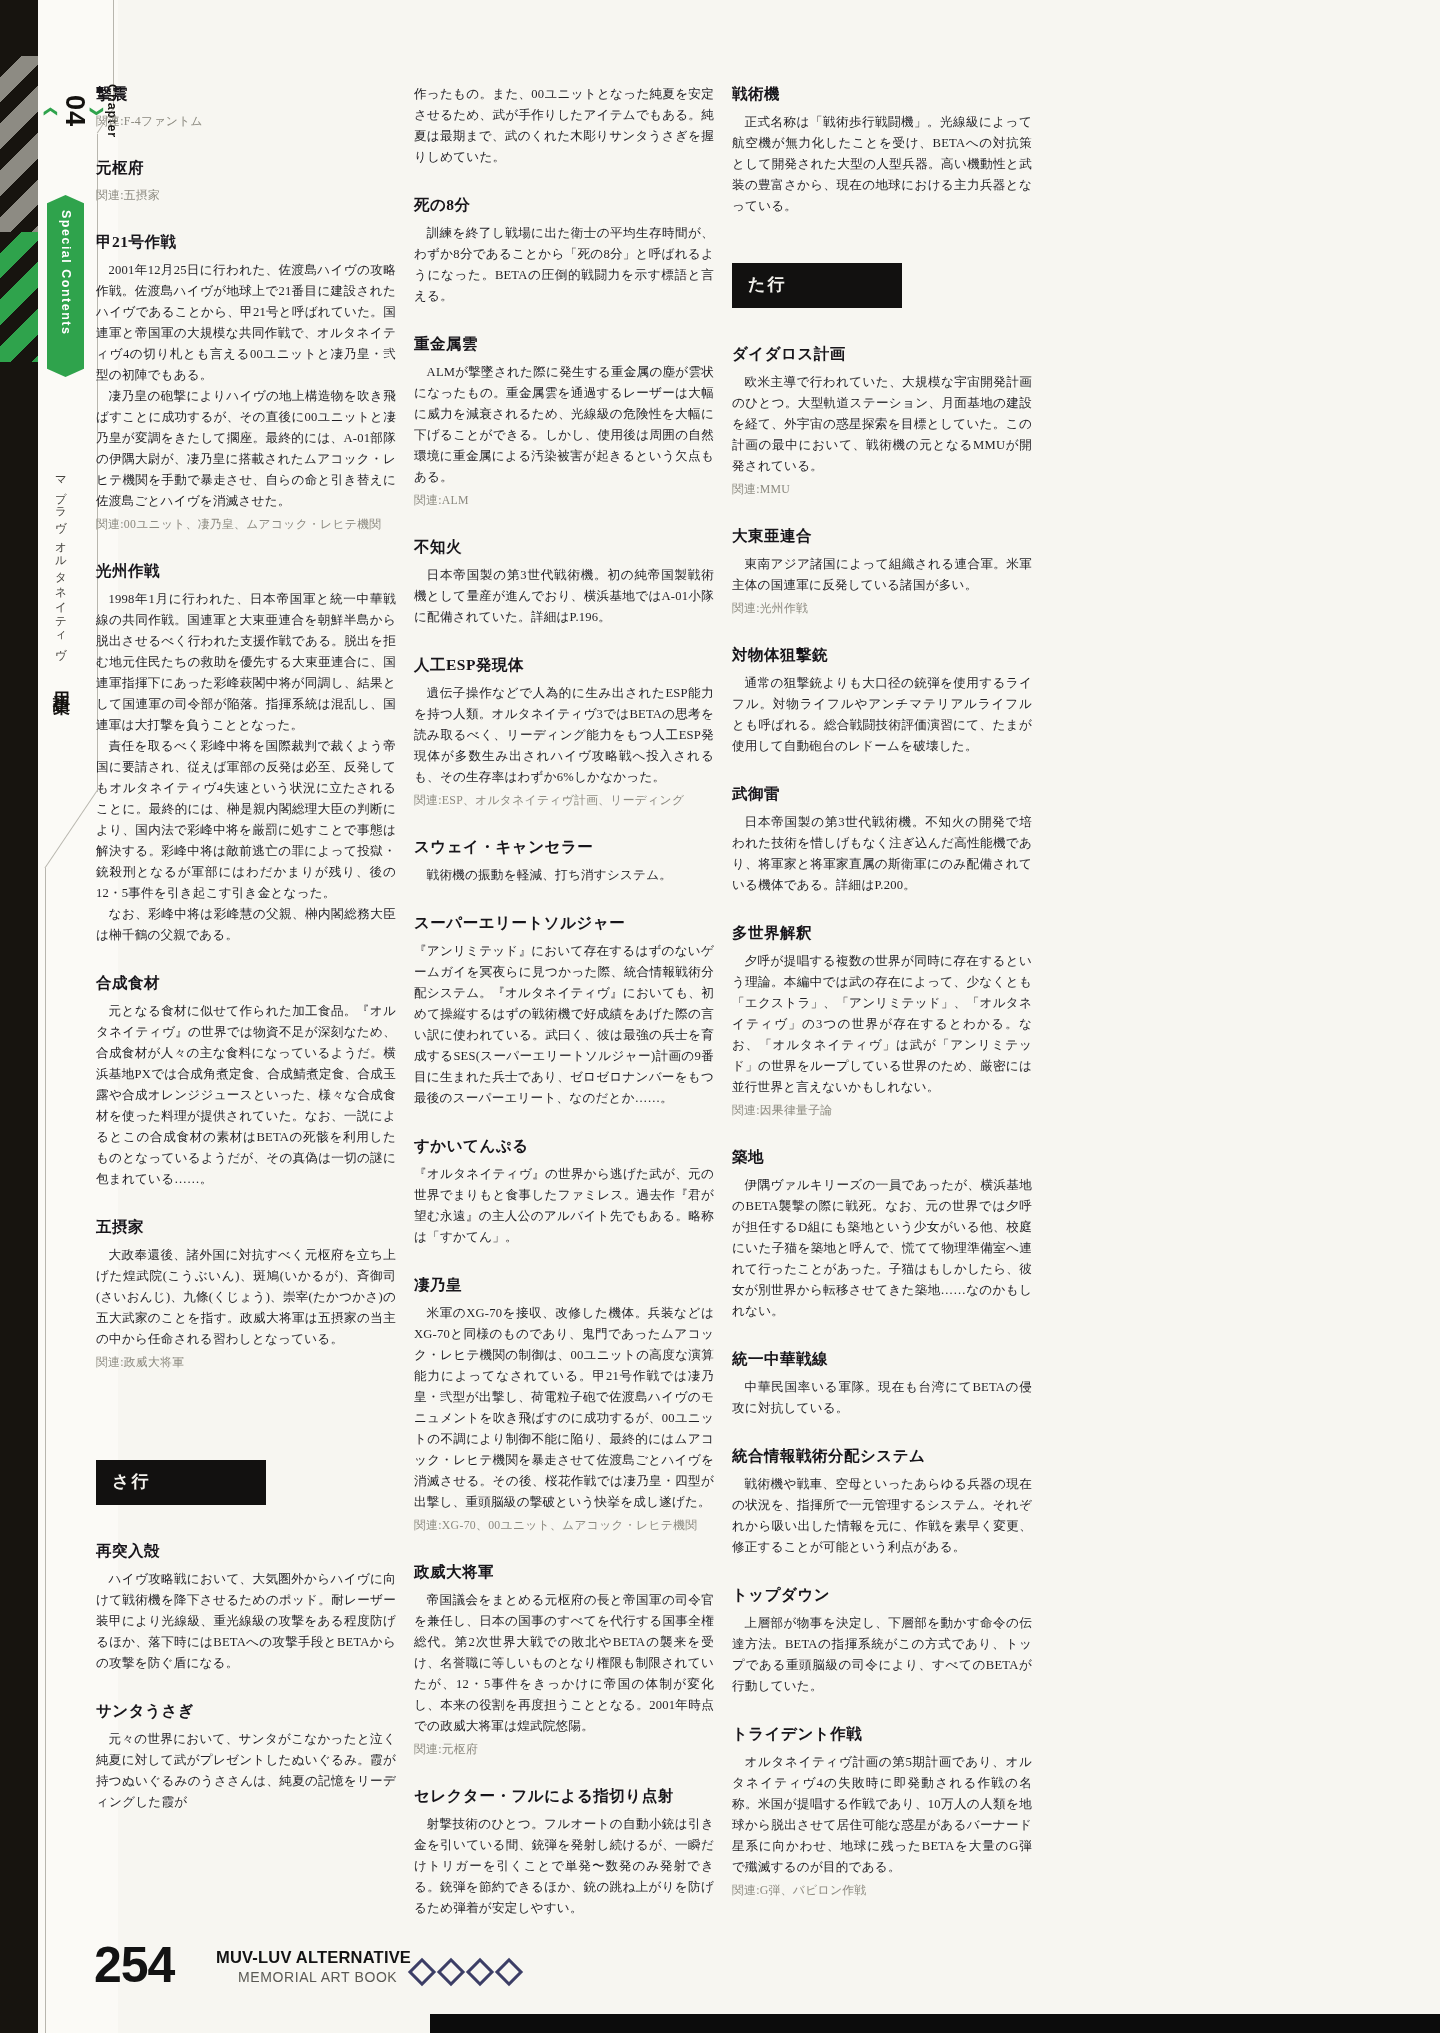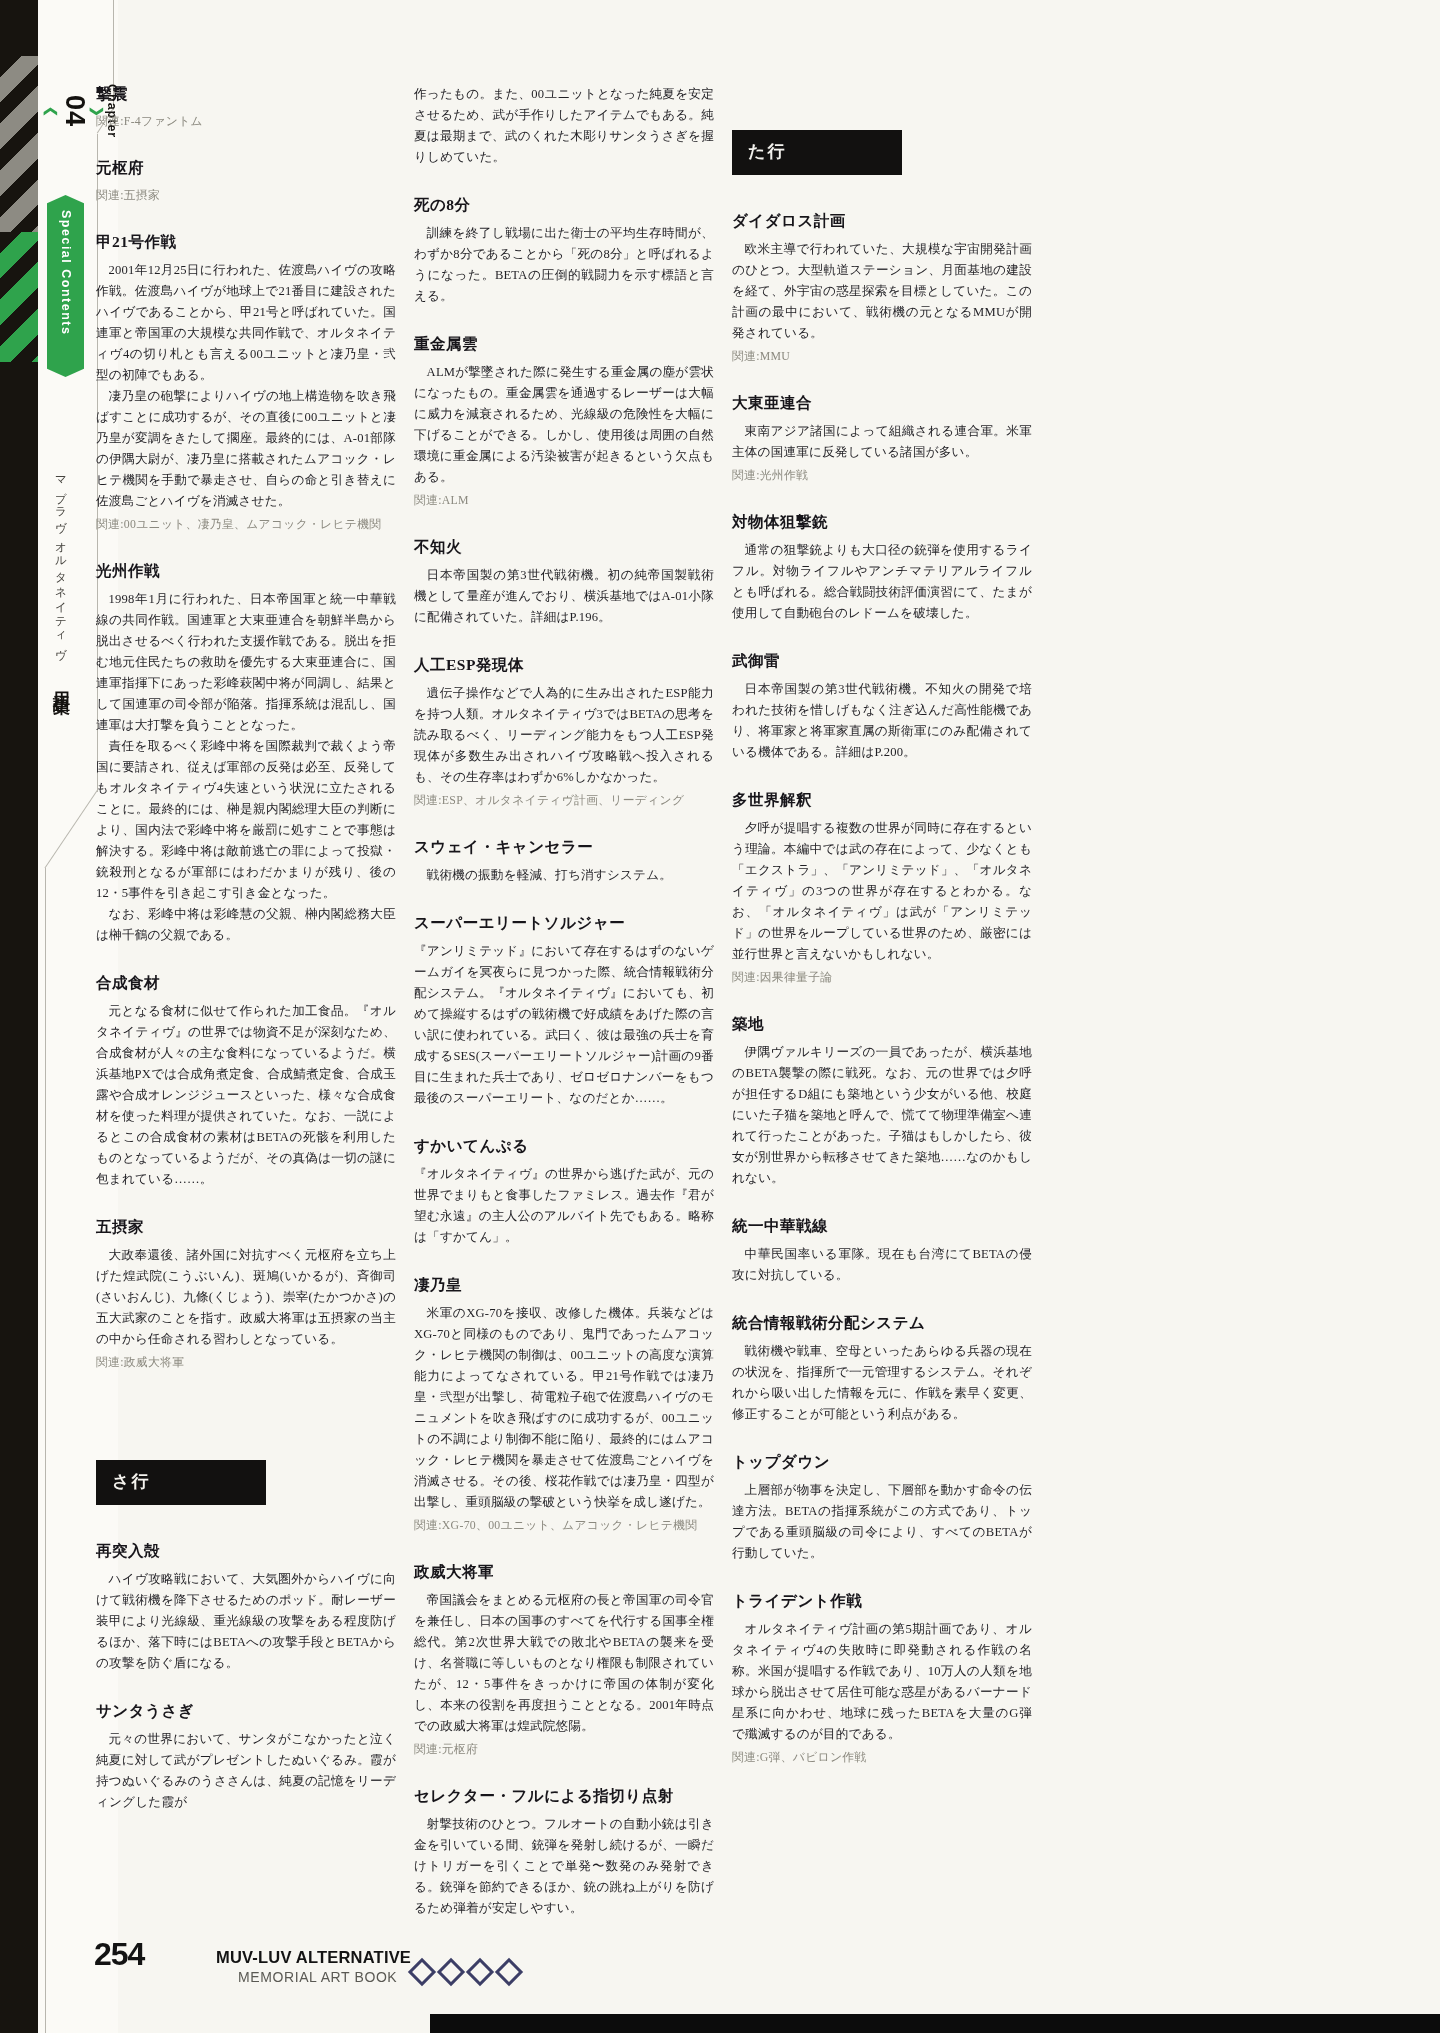--- a/index.html
+++ b/index.html
@@ -69,21 +69,21 @@
   }
   .section-header{
     background:#121110;color:#f4f3ee;min-width:138px;width:170px;box-sizing:border-box;
     padding:10px 16px 12px;margin:46px 0 36px;
     font-family:Liberation Serif, serif;font-weight:700;font-size:17px;letter-spacing:2px;
   }
   .section-header.gap{margin-top:88px;}
   
   .footer-page-number{
     position:absolute;left:94px;top:1936px;
-    font-family:"Liberation Sans",sans-serif;font-weight:700;font-size:32px;letter-spacing:-1px;color:#131313;
+    font-family:"Liberation Sans",sans-serif;font-weight:700;font-size:50px;letter-spacing:-1px;color:#131313;
   }
   .footer-book{position:absolute;left:216px;top:1948px;font-family:"Liberation Sans",sans-serif;}
   .footer-book .title{font-weight:700;font-size:16.5px;color:#131313;letter-spacing:0.2px;}
   .footer-book .subtitle{font-size:14px;color:#5a5953;letter-spacing:0.6px;margin-top:2px;padding-left:22px;}
   .diamonds{position:absolute;left:412px;top:1962px;display:flex;gap:9px;}
   .diamond{
     width:14px;height:14px;border:3.5px solid #3c3e66;transform:rotate(45deg);
     background:transparent;
   }
   .bottom-bar{position:absolute;left:430px;top:2014px;width:1010px;height:19px;background:#0c0c0c;}
@@ -205,20 +205,24 @@
           <div class="term">政威大将軍</div>
           <p>帝国議会をまとめる元枢府の長と帝国軍の司令官を兼任し、日本の国事のすべてを代行する国事全権総代。第2次世界大戦での敗北やBETAの襲来を受け、名誉職に等しいものとなり権限も制限されていたが、12・5事件をきっかけに帝国の体制が変化し、本来の役割を再度担うこととなる。2001年時点での政威大将軍は煌武院悠陽。</p>
           <div class="related">関連:元枢府</div>
         </div>
         <div class="entry">
           <div class="term">セレクター・フルによる指切り点射</div>
           <p>射撃技術のひとつ。フルオートの自動小銃は引き金を引いている間、銃弾を発射し続けるが、一瞬だけトリガーを引くことで単発〜数発のみ発射できる。銃弾を節約できるほか、銃の跳ね上がりを防げるため弾着が安定しやすい。</p>
         </div>
       </div>
       <div class="col">
+        <div class="entry">
+          <div class="term">戦術機</div>
+          <p>正式名称は「戦術歩行戦闘機」。光線級によって航空機が無力化したことを受け、BETAへの対抗策として開発された大型の人型兵器。高い機動性と武装の豊富さから、現在の地球における主力兵器となっている。</p>
+        </div>
         <div class="section-header">た行</div>
         <div class="entry">
           <div class="term">ダイダロス計画</div>
           <p>欧米主導で行われていた、大規模な宇宙開発計画のひとつ。大型軌道ステーション、月面基地の建設を経て、外宇宙の惑星探索を目標としていた。この計画の最中において、戦術機の元となるMMUが開発されている。</p>
           <div class="related">関連:MMU</div>
         </div>
         <div class="entry">
           <div class="term">大東亜連合</div>
           <p>東南アジア諸国によって組織される連合軍。米軍主体の国連軍に反発している諸国が多い。</p>
           <div class="related">関連:光州作戦</div>

